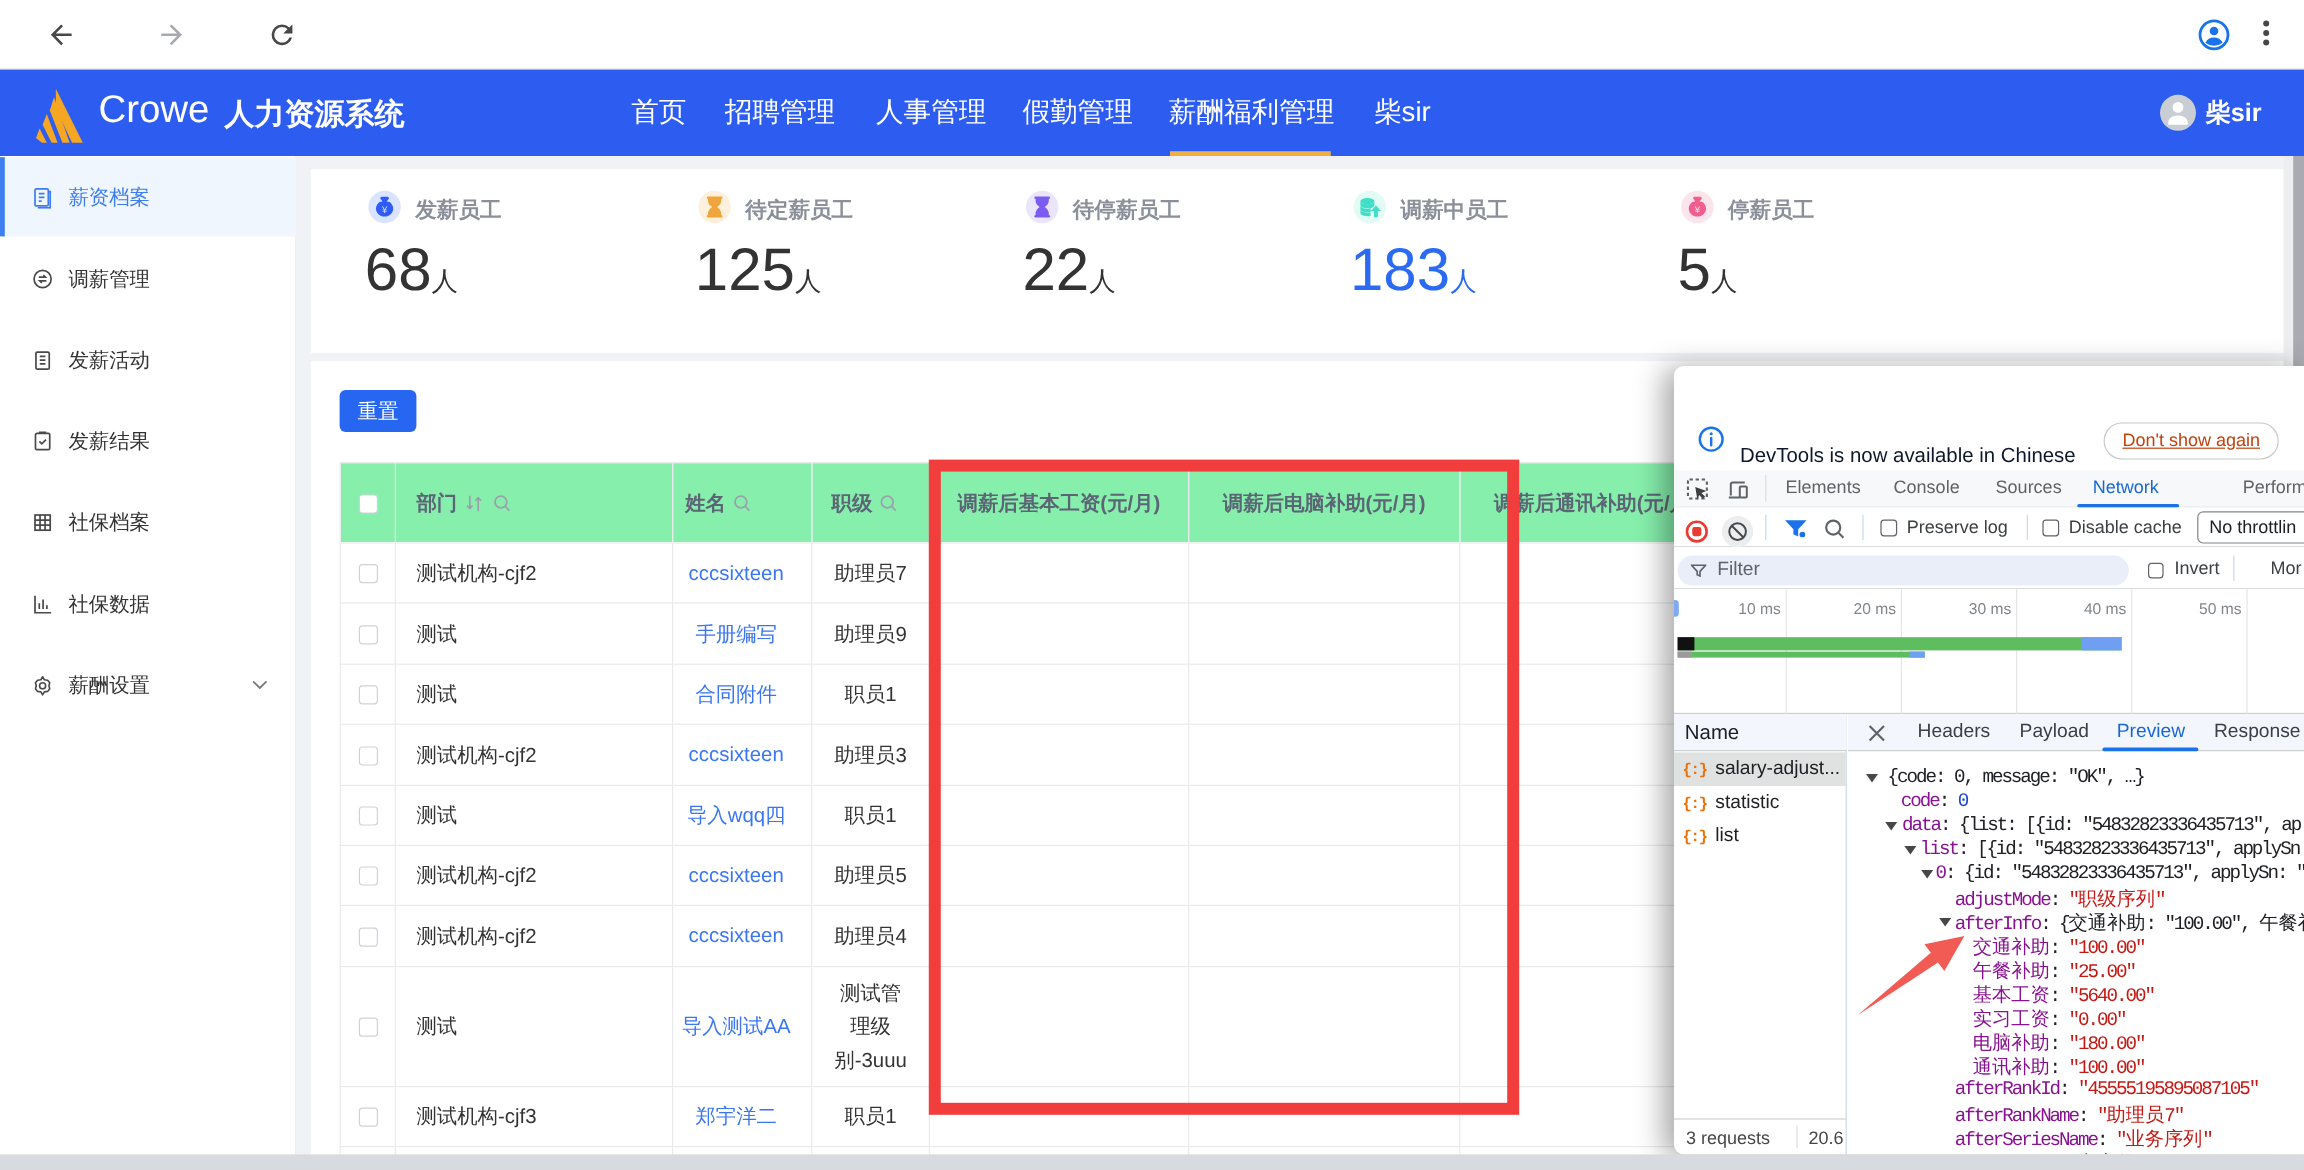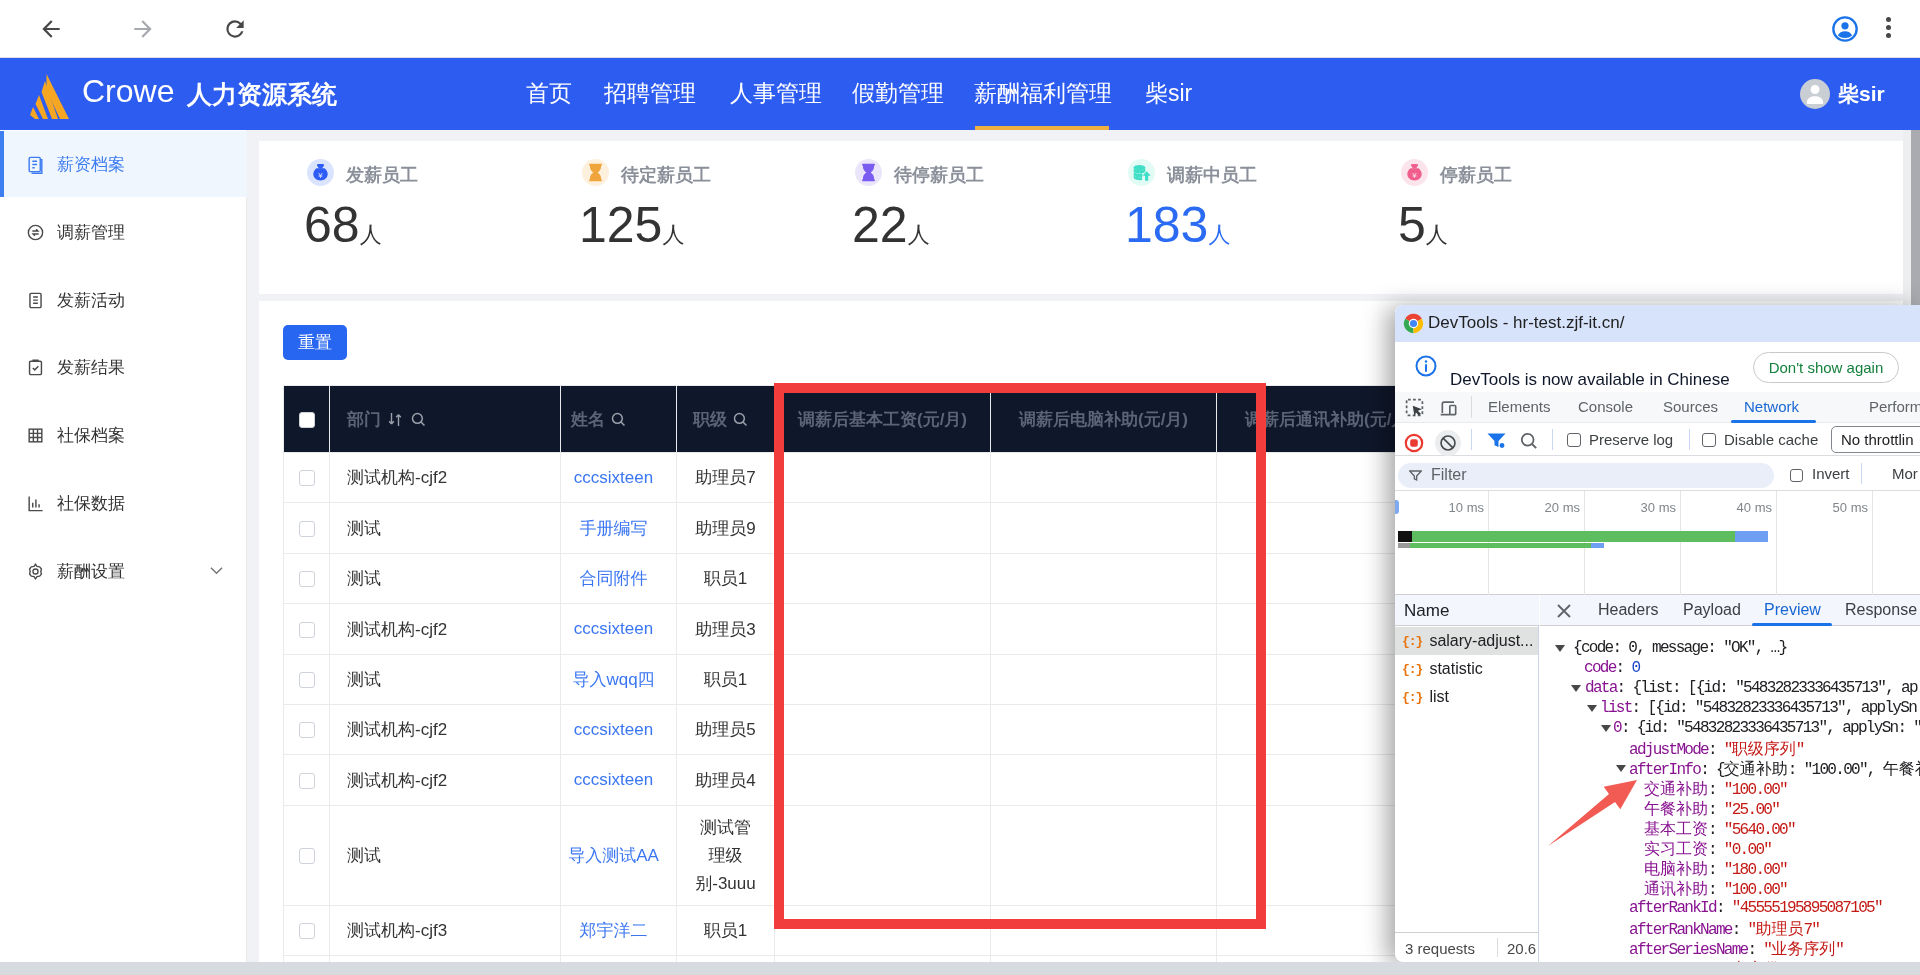--- a/index.html
+++ b/index.html
@@ -38,38 +38,38 @@
   .scard .t { position:absolute; left:39px; top:22px; font-size:18px; font-weight:bold; color:#8a8f99; white-space:nowrap; }
   .scard .n { position:absolute; left:-3px; top:55px; font-size:50px; color:#333; white-space:nowrap; }
   .scard .n .ren { font-size:22px; }
   .scard .n.blue { color:#2b6bf3; }
 
   
   #tablepanel { left:259px; top:301px; width:1645px; height:662px; background:#fff; }
   #resetbtn { position:absolute; left:24px; top:24px; width:64px; height:35px; background:#2766f1; border-radius:5px; color:#fff; font-size:17px; text-align:center; line-height:35px; }
   table#grid { position:absolute; left:24px; top:84px; border-collapse:collapse; table-layout:fixed; font-size:17px; color:#333; }
   #grid th, #grid td { border:1px solid #e9eaec; font-weight:normal; overflow:hidden; white-space:nowrap; }
-  #grid th { background:#0f172a; color:#5c6575; font-weight:bold; height:67px; }
+  #grid th { background:#86efac; color:#5c6575; font-weight:bold; height:67px; }
   #grid td { height:50px; text-align:center; background:#fff; }
   #grid td.dept { text-align:left; padding-left:17px; }
   #grid td:nth-child(3) { padding-right:10px; }
   #grid a { color:#3a76f2; text-decoration:none; }
   .cb { width:16px; height:16px; border:1px solid #ced2d9; border-radius:3px; background:#fff; display:inline-block; vertical-align:middle; }
   .mag { display:inline-block; vertical-align:-2px; margin-left:6px; }
 
   
   #redrect { left:774px; top:383px; width:492px; height:546px; border:10px solid #f23d3d; z-index:40; }
 
   
   #devtools { left:1395px; top:305px; width:525px; height:657px; background:#fff; border-top-left-radius:8px; border-bottom-left-radius:8px; box-shadow:-8px 2px 24px rgba(0,0,0,.35); z-index:50; overflow:hidden; font-family:"Liberation Sans", sans-serif; }
   #dt-title { position:absolute; left:0; top:0; width:525px; height:37px; background:#d7e3fb; border-top-left-radius:8px; }
   #dt-title .txt { position:absolute; left:33px; top:8px; font-size:17px; color:#1f1f1f; }
   #dt-banner { position:absolute; left:0; top:37px; width:525px; height:50px; background:#fff; }
   #dt-banner .txt { position:absolute; left:55px; top:28px; font-size:17px; color:#0f172a; }
-  #dt-pill { position:absolute; left:358px; top:10px; width:146px; height:31px; border:1px solid #c6cac8; border-radius:16px; color:#15803d; font-size:15px; text-align:center; line-height:29px; }
+  #dt-pill { position:absolute; left:358px; top:10px; width:146px; height:31px; border:1px solid #c6cac8; border-radius:16px; color:#c2410c; font-size:15px; text-align:center; line-height:29px;text-decoration:underline; }
   #dt-tabs { position:absolute; left:0; top:87px; width:525px; height:31px; background:#f7f8f9; border-bottom:1px solid #e8eaed; font-size:15px; color:#5f6368; }
   .dtab { position:absolute; top:6px; }
   #dt-toolbar { position:absolute; left:0; top:118px; width:525px; height:33px; background:#fff; border-bottom:1px solid #dadce0; font-size:15px; color:#3c4043; }
   #dt-filterrow { position:absolute; left:0; top:151px; width:525px; height:35px; background:#fff; border-bottom:1px solid #dadce0; }
   #dt-fpill { position:absolute; left:3px; top:7px; width:376px; height:25px; background:#e9eef8; border-radius:13px; font-size:16px; color:#5f6368;text-align:center; }
   #dt-timeline { position:absolute; left:0; top:186px; width:525px; height:104px; background:#fff; border-bottom:1px solid #cfcfcf; font-size:13px; color:#80868b; }
   .tgrid { position:absolute; top:0; width:1px; height:104px; background:#e5e5e5; }
   .tlabel { position:absolute; top:9px; width:60px; text-align:right; }
   #dt-name { position:absolute; left:0; top:290px; width:144px; height:337px; border-right:1px solid #ccd6e8; }
   #dt-namehdr { position:absolute; left:0; top:0; width:144px; height:31px; background:#f3f6fc; border-bottom:1px solid #cfcfcf; font-size:17px; color:#202124; }
@@ -375,31 +375,20 @@
           <td></td>
           <td></td>
         </tr>
   </tbody>
     </table>
 </div>
 <div class="abs" id="vscroll"></div>
 <div class="abs" id="vthumb"></div>
 <div class="abs" id="redrect"></div>
 <div class="abs" id="devtools">
-  <div id="dt-title">
-    <svg style="position:absolute;left:8px;top:8px" width="21" height="21" viewBox="0 0 24 24">
-      <circle cx="12" cy="12" r="11" fill="#fff"></circle>
-      <path d="M12,12 L2.47,6.5 A11,11 0 0 1 21.53,6.5 Z" fill="#ea4335"></path>
-      <path d="M12,12 L2.47,6.5 A11,11 0 0 0 12,23 Z" fill="#34a853"></path>
-      <path d="M12,12 L12,23 A11,11 0 0 0 21.53,6.5 Z" fill="#fbbc05"></path>
-      <circle cx="12" cy="12" r="5.4" fill="#fff"></circle>
-      <circle cx="12" cy="12" r="4.1" fill="#4285f4"></circle>
-    </svg>
-    <div class="txt">DevTools - hr-test.zjf-it.cn/</div>
-  </div>
   <div id="dt-banner">
     <svg style="position:absolute;left:19px;top:12px" width="24" height="24" viewBox="0 0 24 24" fill="none" stroke="#1a73e8" stroke-width="2">
         <circle cx="12" cy="12" r="9.5"></circle>
         <path d="M12 11v6" stroke-linecap="round"></path>
         <circle cx="12" cy="7.5" r="0.6" fill="#1a73e8" stroke-width="1.4"></circle>
       </svg>
     <div class="txt">DevTools is now available in Chinese</div>
     <div id="dt-pill">Don't show again</div>
   </div>
   <div id="dt-tabs">

